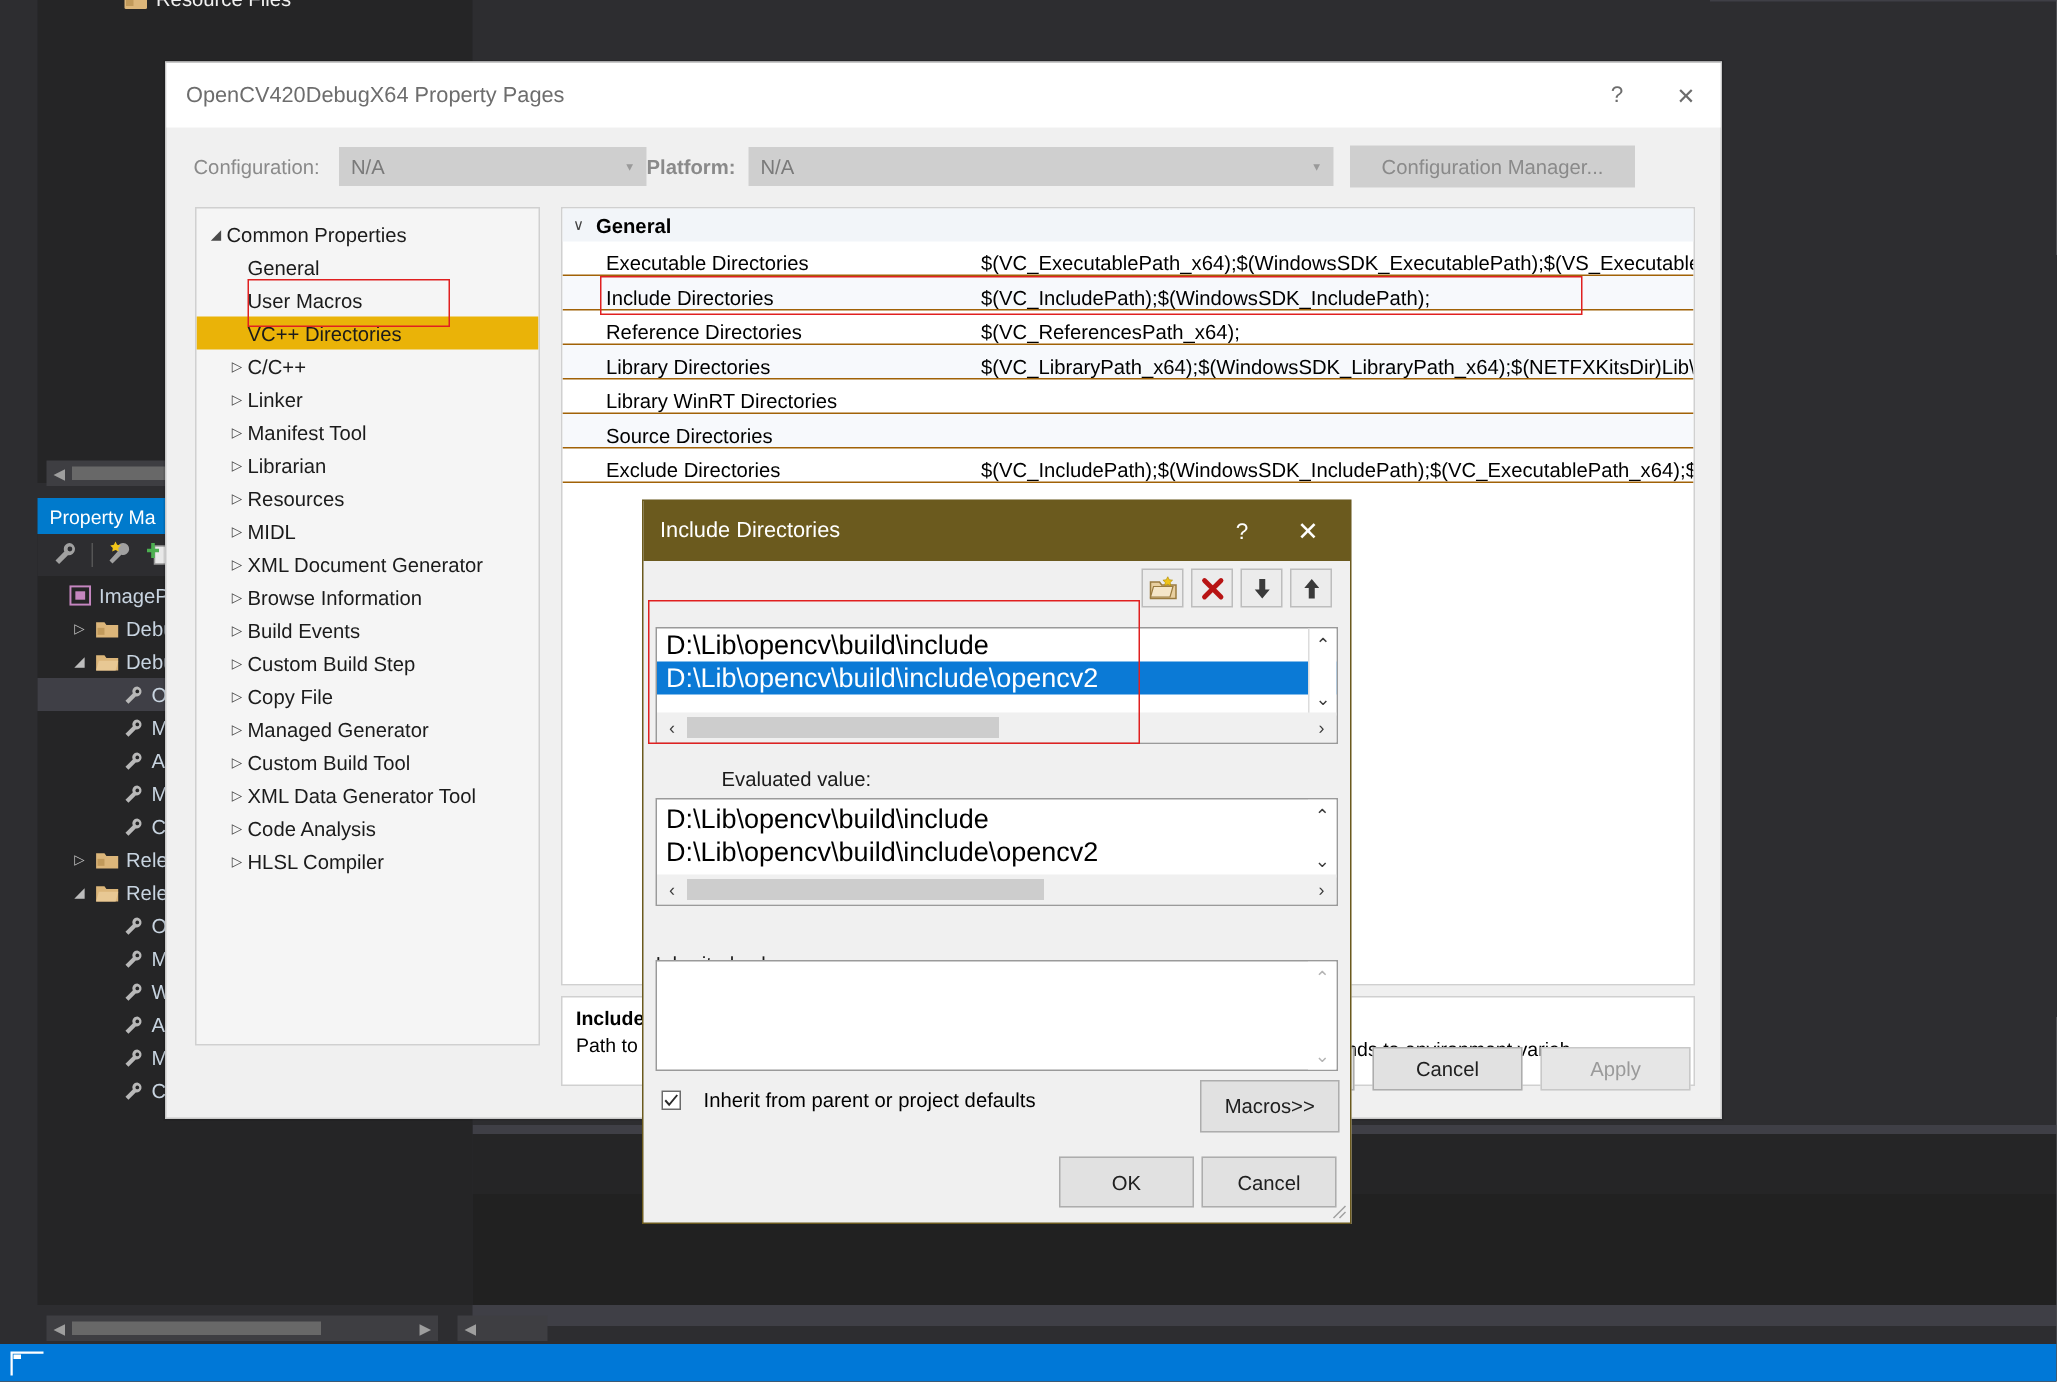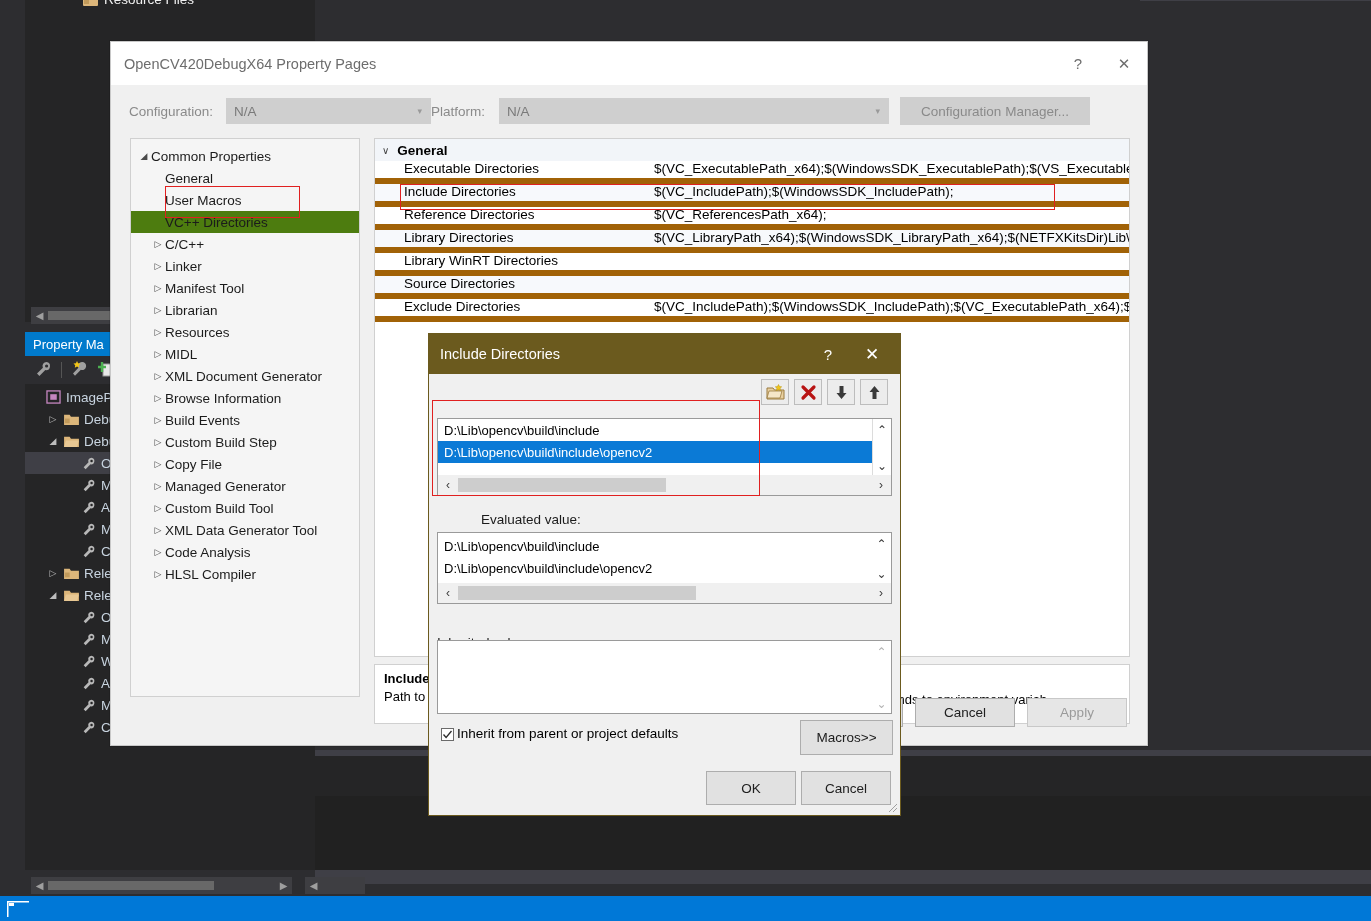--- a/index.html
+++ b/index.html
@@ -94,30 +94,30 @@
     justify-content:center; font-size:13.5px; padding:0 10px;
   }
 
   
   .ppg-tree {
     position:absolute; left:19px; top:96px; width:230px; height:559px;
     background:#f5f5f5; border:1px solid #d0d0d0; overflow:hidden; padding-top:6px;
   }
   .tn { display:flex; align-items:center; height:22px; font-size:13.5px; color:#1b1b1b; white-space:nowrap; }
   .tn .exp { width:14px; text-align:center; font-size:9px; color:#4a4a4a; flex:none; }
-  .tn.sel { background:#4d7c0f; }
+  .tn.sel { background:#eab308; }
 
   
   .ppg-grid {
     position:absolute; left:263px; top:96px; width:756px; height:519px;
     background:#ffffff; border:1px solid #d0d0d0; overflow:hidden;
   }
   .grp-hdr { display:flex; align-items:center; height:22px; background:#f2f5f9; font-weight:bold; font-size:13.5px; padding-left:7px; gap:8px; }
   .grp-hdr .chev { font-size:10px; font-weight:normal; color:#444; }
-  .prow { display:flex; height:23px; align-items:flex-start; font-size:13.5px; border-bottom:6px solid #a16207; }
+  .prow { display:flex; height:23px; align-items:flex-end; font-size:13.5px; border-bottom:1px solid #a16207; }
   .prow.alt { background:#f7f9fc; }
   .prow .pname { width:275px; padding-left:29px; white-space:nowrap; overflow:hidden; }
   .prow .pval { flex:1; white-space:nowrap; overflow:hidden; padding-left:4px; }
 
   
   .ppg-desc {
     position:absolute; left:263px; top:622px; width:756px; height:60px;
     background:#ffffff; border:1px solid #d0d0d0; padding:6px 9px; overflow:hidden;
   }
   .ppg-desc .dt { font-weight:bold; font-size:13px; }
@@ -143,32 +143,32 @@
   .idlg-title .ctrl { position:absolute; top:0; height:40px; width:40px; display:flex; align-items:center; justify-content:center; color:#fff; }
   .idlg-help { right:52px; font-size:15px; }
   .idlg-close { right:8px; font-size:17px; }
 
   .idlg-toolbar { position:absolute; left:0; top:40px; width:100%; height:36px; display:flex; justify-content:flex-end; align-items:center; padding-right:12px; gap:5px; }
   .tbtn { width:28px; height:26px; background:#ececec; border:1px solid #bdbdbd; display:flex; align-items:center; justify-content:center; }
 
   .lbox {
     position:absolute; background:#fff; border:1px solid #9a9a9a; overflow:hidden;
   }
-  .lrow { height:22px; display:flex; align-items:center; padding-left:6px; font-size:13px; white-space:nowrap; }
+  .lrow { height:22px; display:flex; align-items:center; padding-left:6px; font-size:18px; white-space:nowrap; }
   .lrow.sel { background:#0b7ad6; color:#fff; }
   .vscroll { position:absolute; right:0; top:0; width:19px; background:#fff; display:flex; flex-direction:column; justify-content:space-between; align-items:center; padding:4px 0; }
   .vscroll .a { color:#3b3b3b; font-size:12px; }
   .hbar { position:absolute; left:0; bottom:0; height:20px; background:#f0f0f0; display:flex; align-items:center; }
   .hbar .a { width:20px; text-align:center; color:#3b3b3b; font-size:12px; }
   .hbar .thumb { height:14px; background:#cdcdcd; }
   .hbar .track { flex:1; height:100%; display:flex; align-items:center; }
 
   .sect-lbl { position:absolute; font-size:13.5px; color:#1b1b1b; }
 
-  .idlg-chk { position:absolute; left:12px; top:392px; display:flex; align-items:flex-end; gap:3px; font-size:13.5px; }
+  .idlg-chk { position:absolute; left:12px; top:392px; display:flex; align-items:center; gap:15px; font-size:13.5px; }
   .chkbox { width:13px; height:13px; border:1px solid #6b6b6b; background:#fff; display:flex; align-items:center; justify-content:center; }
   .chkbox svg { display:block; }
 
   .mbtn {
     background:#e1e1e1; border:1px solid #adadad;
     display:flex; align-items:center; justify-content:center; font-size:13.5px; color:#202020;
   }
 
   
   .annot { position:absolute; border:1.5px solid #e02020; pointer-events:none; }
@@ -412,21 +412,21 @@
       <span class="ctrl ppg-help">?</span>
       <span class="ctrl ppg-close">✕</span>
     </div>
 
     <div class="ppg-toolrow">
       <span class="lbl-dim" style="width:97px;">Configuration:</span>
       <div class="combo" style="width:205px;">
         <span>N/A</span>
         <span class="chev">▾</span>
       </div>
-      <span class="lbl-dim" style="width:68px; ">Platform:</span>
+      <span class="lbl-dim" style="width:68px; font-weight:bold;">Platform:</span>
       <div class="combo" style="width:390px;">
         <span>N/A</span>
         <span class="chev">▾</span>
       </div>
       <div class="btn-dim" style="width:190px; margin-left:11px;">Configuration Manager...</div>
     </div>
 
     <div class="ppg-tree" id="ppg-tree">
         <div class="tn" style="padding-left: 6px;">
           <span class="exp">◢</span>

